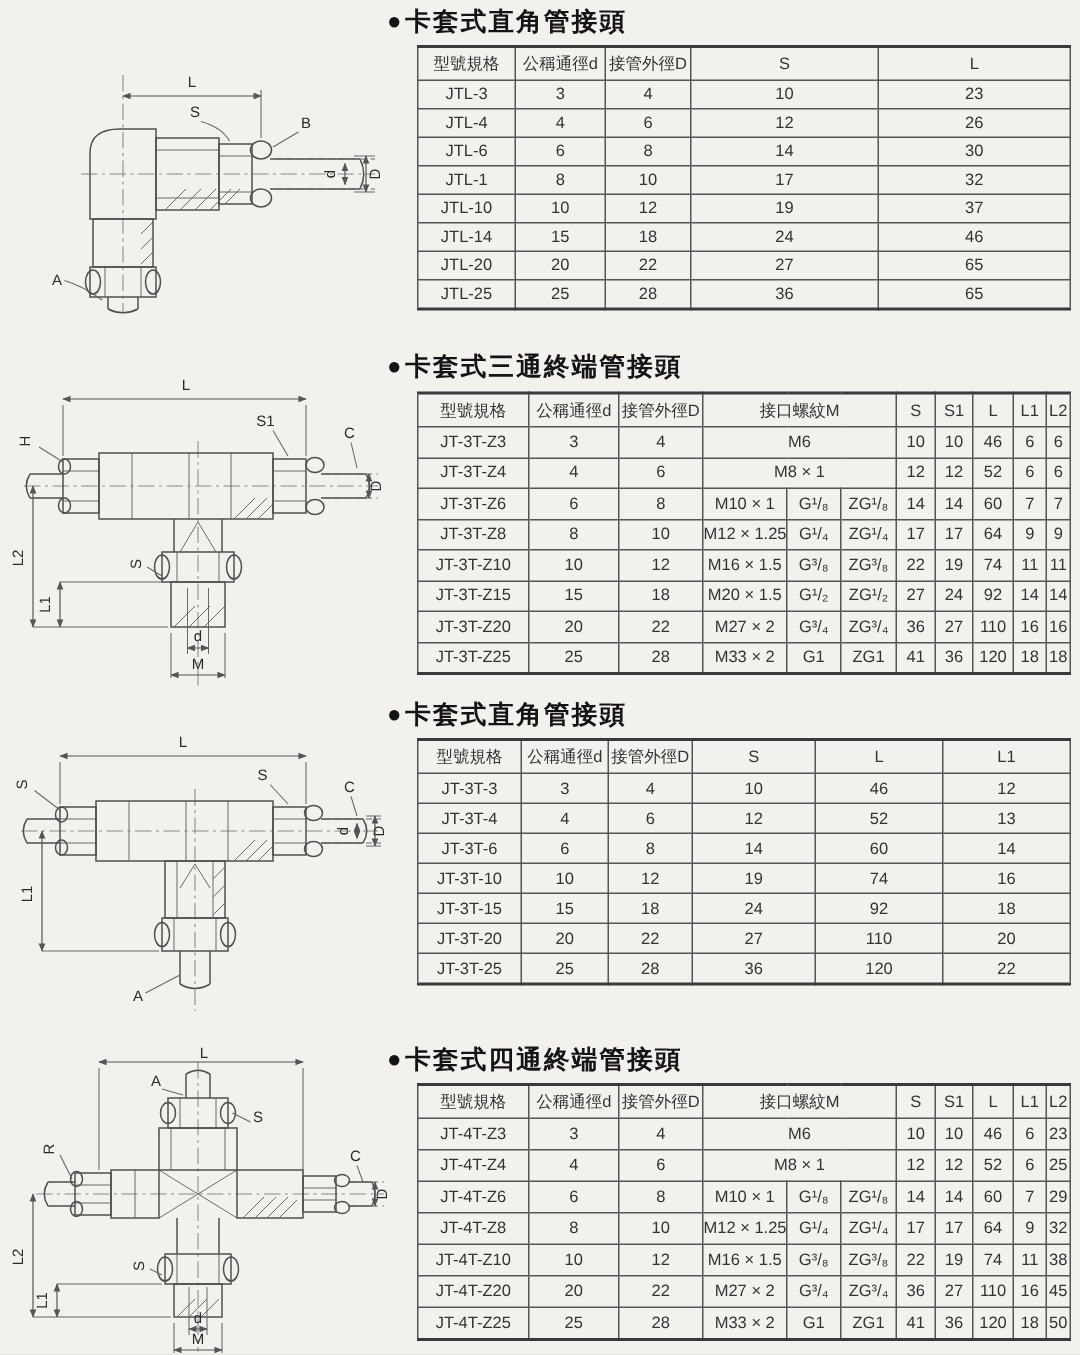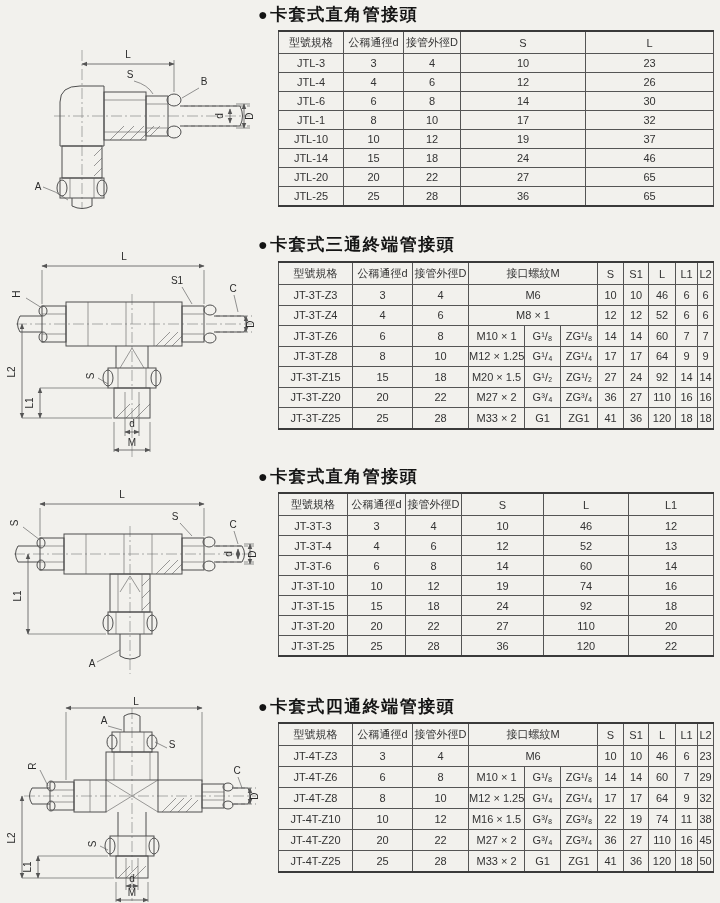--- a/index.html
+++ b/index.html
@@ -303,20 +303,33 @@
           <td>8</td>
           <td>10</td>
           <td>M12 × 1.25</td>
           <td>G¹/₄</td>
           <td>ZG¹/₄</td>
           <td>17</td>
           <td>17</td>
           <td>64</td>
           <td>9</td>
           <td>9</td>
+        </tr>
+        <tr>
+          <td>JT-3T-Z10</td>
+          <td>10</td>
+          <td>12</td>
+          <td>M16 × 1.5</td>
+          <td>G³/₈</td>
+          <td>ZG³/₈</td>
+          <td>22</td>
+          <td>19</td>
+          <td>74</td>
+          <td>11</td>
+          <td>11</td>
         </tr>
         <tr>
           <td>JT-3T-Z15</td>
           <td>15</td>
           <td>18</td>
           <td>M20 × 1.5</td>
           <td>G¹/₂</td>
           <td>ZG¹/₂</td>
           <td>27</td>
           <td>24</td>
@@ -617,20 +630,31 @@
           <td>3</td>
           <td>4</td>
           <td colspan="3">M6</td>
           <td>10</td>
           <td>10</td>
           <td>46</td>
           <td>6</td>
           <td>23</td>
         </tr>
         <tr>
+          <td>JT-4T-Z4</td>
+          <td>4</td>
+          <td>6</td>
+          <td colspan="3">M8 × 1</td>
+          <td>12</td>
+          <td>12</td>
+          <td>52</td>
+          <td>6</td>
+          <td>25</td>
+        </tr>
+        <tr>
           <td>JT-4T-Z6</td>
           <td>6</td>
           <td>8</td>
           <td>M10 × 1</td>
           <td>G¹/₈</td>
           <td>ZG¹/₈</td>
           <td>14</td>
           <td>14</td>
           <td>60</td>
           <td>7</td>

